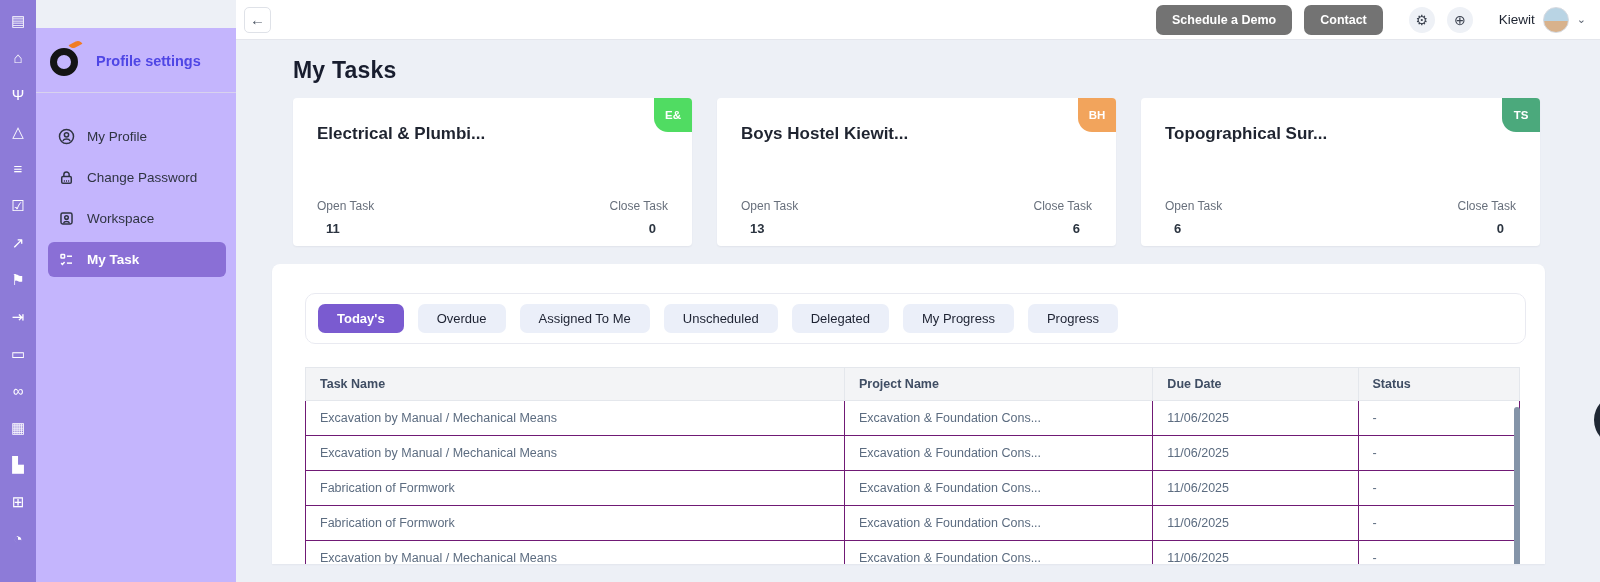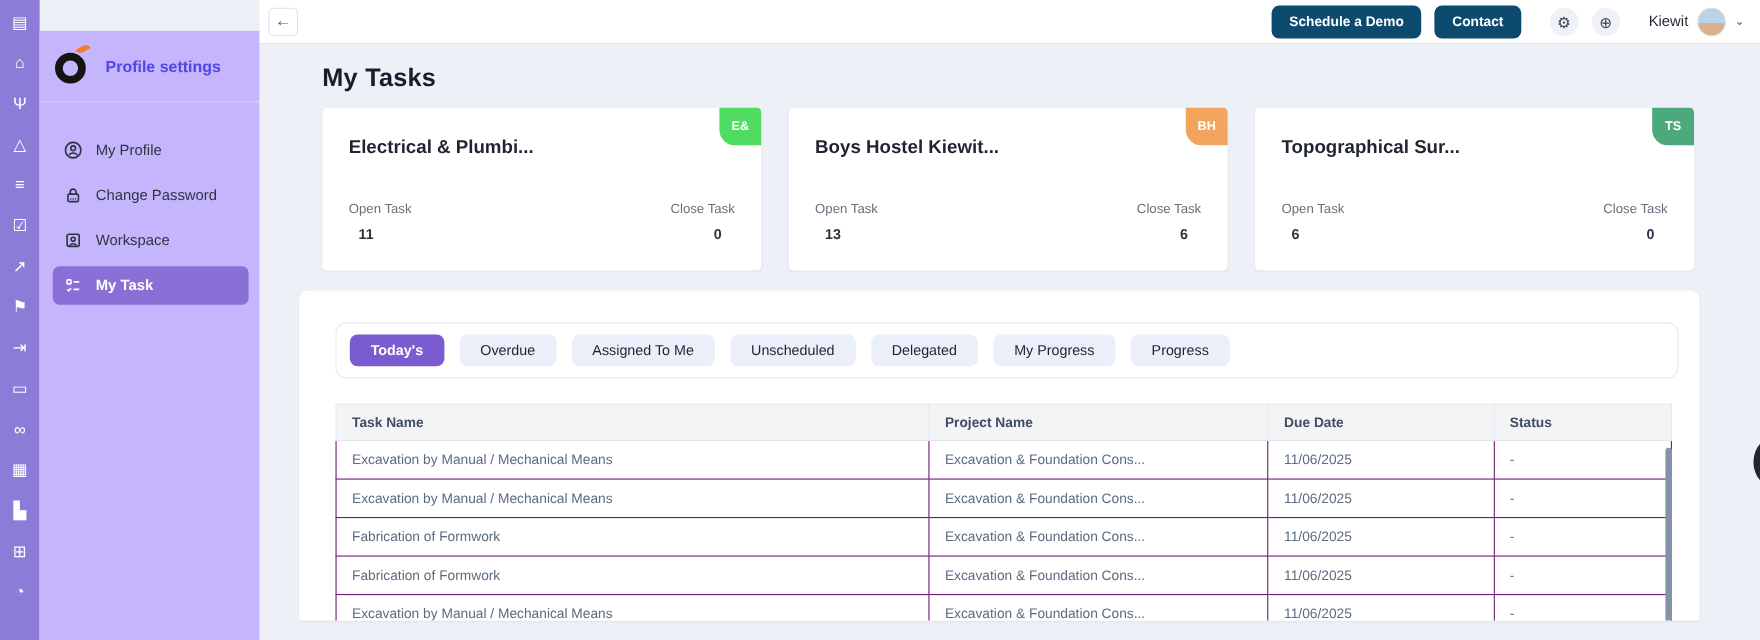--- a/index.html
+++ b/index.html
@@ -22,35 +22,35 @@
   .menu-item { display:flex; align-items:center; gap:12px; padding:9px 10px; border-radius:6px; font-size:13.5px; color:#2f3442; cursor:pointer; }
   .menu-item svg { width:17px; height:17px; stroke:#2f3442; }
   .menu-item.active { background:#8a6fd6; color:#fff; font-weight:bold; }
   .menu-item.active svg { stroke:#fff; }
 
   
   .main { flex:1; display:flex; flex-direction:column; min-width:0; }
   .topbar { height:40px; background:#fff; border-bottom:1px solid #e4e6ec; display:flex; align-items:center; padding:0 14px 0 8px; gap:12px; }
   .back-btn { width:27px; height:26px; border:1px solid #dfe2e8; border-radius:5px; background:#fff; color:#4b5563; font-size:15px; line-height:24px; text-align:center; cursor:pointer; }
   .topbar-spacer { flex:1; }
-  .tb-btn { border:none; border-radius:7px; background:#0c4a6e; color:#fff; font-weight:bold; font-size:12.5px; padding:8px 16px; cursor:pointer; font-family:inherit; }
+  .tb-btn { border:none; border-radius:7px; background:#737373; color:#fff; font-weight:bold; font-size:12.5px; padding:8px 16px; cursor:pointer; font-family:inherit; }
   .icon-circle { width:26px; height:26px; border-radius:50%; background:#eef1f6; display:flex; align-items:center; justify-content:center; color:#3c4350; font-size:14px; cursor:pointer; }
   .user-group { display:flex; align-items:center; gap:8px; margin-left:14px; cursor:pointer; }
   .user-name { font-size:13.5px; color:#1d2330; }
   .avatar { width:26px; height:26px; border-radius:50%; background:linear-gradient(180deg,#b9d4e4 0 55%,#d8b28c 55% 100%); border:1px solid #d5d9e0; }
   .chev { color:#5a6270; font-size:11px; }
 
   
   .content { flex:1; background:#edf0f6; overflow:hidden; position:relative; }
   .page-title { font-size:23px; font-weight:bold; color:#181d2e; margin:17px 0 14px 57px; letter-spacing:.2px; }
   .cards { display:flex; gap:25px; margin-left:57px; }
   .card { position:relative; width:399px; height:148px; background:#fff; border-radius:4px; box-shadow:0 1px 2px rgba(30,40,70,.06); padding:26px 24px 16px; cursor:pointer; }
   .card-title { font-size:17px; font-weight:bold; color:#1f2430; }
   .card-badge { position:absolute; top:0; right:0; width:38px; height:34px; border-radius:0 4px 0 14px; color:#fff; font-size:11.5px; font-weight:bold; display:flex; align-items:center; justify-content:center; }
-  .card-stats { position:absolute; left:24px; right:24px; bottom:26px; display:flex; justify-content:space-between; }
+  .card-stats { position:absolute; left:24px; right:24px; bottom:10px; display:flex; justify-content:space-between; }
   .stat-label { font-size:12px; color:#68707c; }
   .stat-value { font-size:13px; font-weight:bold; color:#2b3440; margin-top:8px; }
   .stat.open .stat-value { padding-left:9px; }
   .stat.close { text-align:right; }
   .stat.close .stat-value { padding-right:12px; }
 
   
   .panel { margin:18px 55px 0 36px; background:#fff; border-radius:8px 8px 0 0; padding:29px 0 0 33px; height:300px; overflow:hidden; box-shadow:0 1px 2px rgba(30,40,70,.05); }
   .tabs-wrap { width:1221px; border:1px solid #e9eaf1; border-radius:10px; padding:10px 12px; display:flex; gap:14px; background:#fff; }
   .pill { border:none; border-radius:7px; background:#ebeff9; color:#1d2232; font-size:13px; padding:7px 19px; cursor:pointer; font-family:inherit; }

